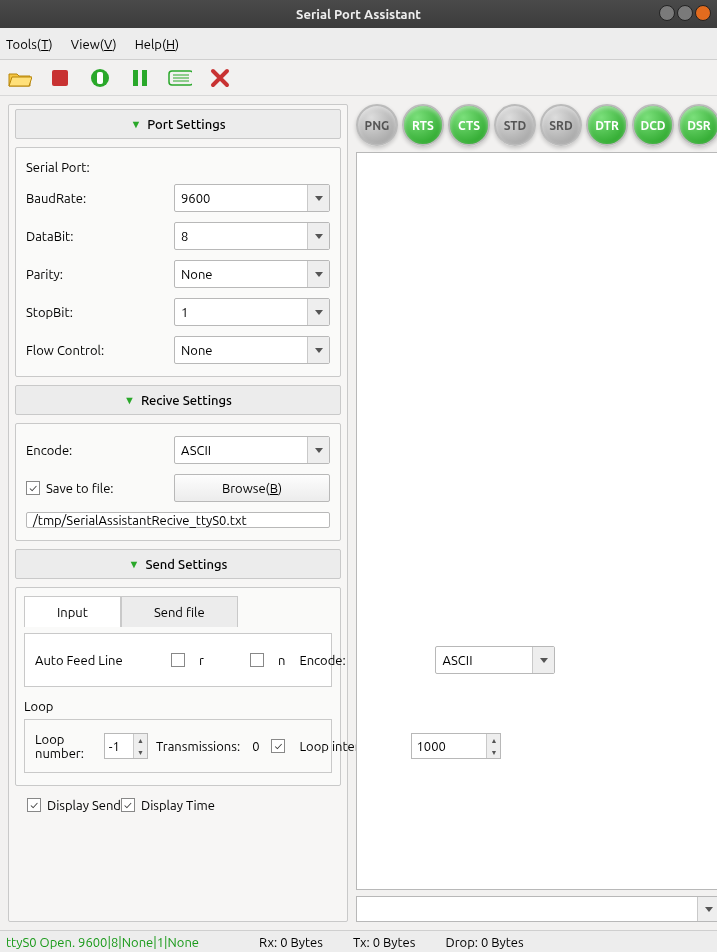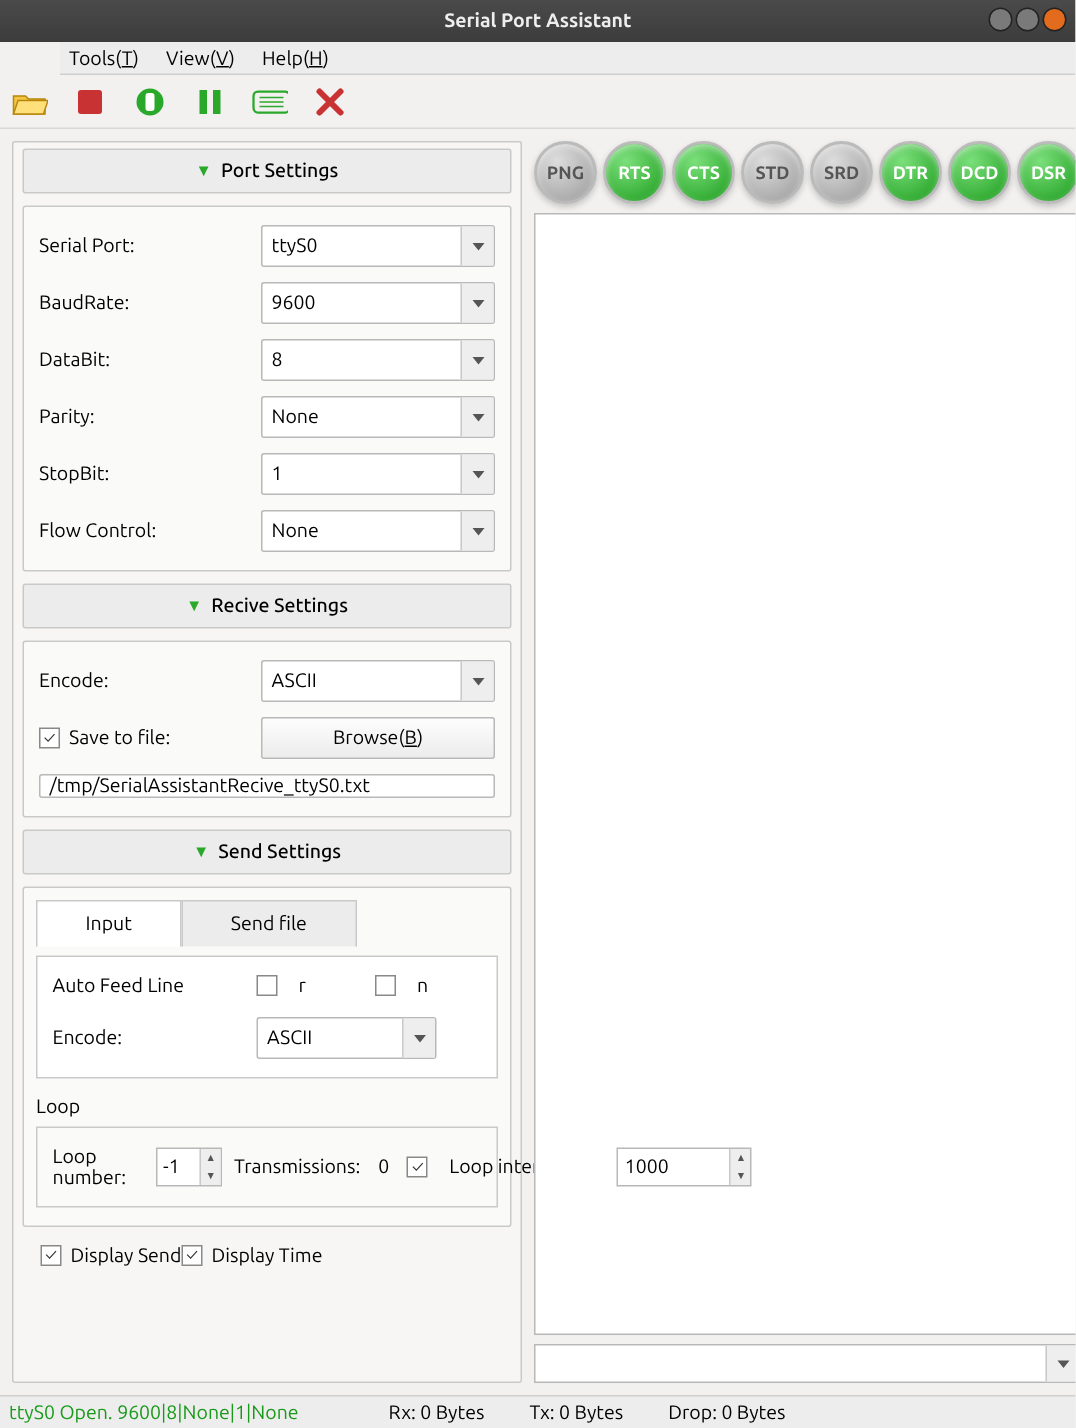--- a/index.html
+++ b/index.html
@@ -1,41 +1,41 @@
 <!DOCTYPE html>
 <html><head>
 <meta charset="utf-8">
 <style>
 * { box-sizing: border-box; font-family: "Ubuntu", "Segoe UI", Arial, sans-serif; font-size: 13px; }
 body { margin: 0; background: #f2f1f0; width: 717px; height: 952px; display: flex; flex-direction: column; }
 .titlebar { background: linear-gradient(#4a4a4a,#3c3c3c); color: #eee; height: 28px; display: flex; align-items: center; justify-content: center; position: relative; font-weight: bold; }
 .titlebar .wc { position: absolute; right: 6px; top: 5px; display: flex; gap: 2px; }
 .wc-btn { width: 16px; height: 16px; border-radius: 8px; border: 1px solid #222; }
 .wc-min { background: #7a7a7a; } .wc-max { background: #7a7a7a; } .wc-close { background: #e26b1e; }
-.menubar { background: #ededed; border-bottom: 1px solid #cfcfcf; height: 22px; display: flex; align-items: center; padding: 0 6px; gap: 18px; margin-left: 40px; }
+.menubar { background: #ededed; border-bottom: 1px solid #cfcfcf; height: 32px; display: flex; align-items: center; padding: 0 6px; gap: 18px; }
 .menubar span u { text-decoration: underline; }
 .toolbar { height: 36px; background: #f2f1f0; border-bottom: 1px solid #d8d8d8; display: flex; align-items: center; padding: 0 8px; gap: 16px; }
 .tbicon { width: 24px; height: 24px; display: inline-flex; align-items: center; justify-content: center; }
 .main { flex: 1; display: flex; padding: 8px; gap: 8px; }
 .leftpanel { width: 340px; border: 1px solid #c9c9c9; background: #f7f6f5; border-radius: 2px; padding: 4px 6px 8px; display: flex; flex-direction: column; gap: 8px; }
 .section-header { background: #ececec; border: 1px solid #c9c9c9; border-radius: 2px; height: 30px; display: flex; align-items: center; justify-content: center; font-weight: 500; gap: 6px; }
 .section-header .arrow { color: #2aa82a; font-size: 11px; }
 .section-body { border: 1px solid #c9c9c9; background: #fafaf9; border-radius: 2px; padding: 12px 10px; display: flex; flex-direction: column; gap: 10px; }
 .row { display: flex; align-items: center; gap: 8px; }
 .row .lbl { width: 140px; }
 .select, .textin { flex: 1; height: 28px; background: #fff; border: 1px solid #b8b8b8; border-radius: 2px; display: flex; align-items: center; padding: 0 6px; position: relative; }
 .select .dd { position: absolute; right: 0; top: 0; width: 22px; height: 100%; border-left: 1px solid #c9c9c9; display: flex; align-items: center; justify-content: center; background: #eee; }
 .dd::after { content: ""; border-left: 4px solid transparent; border-right: 4px solid transparent; border-top: 5px solid #555; }
 .check { width: 14px; height: 14px; border: 1px solid #888; background: #fff; display: inline-flex; align-items: center; justify-content: center; margin-right: 6px; }
 .check.checked::after { content: "✓"; font-size: 11px; color: #333; line-height: 1; }
 .btn { height: 28px; border: 1px solid #b8b8b8; background: linear-gradient(#fdfdfd,#ececec); border-radius: 2px; display: inline-flex; align-items: center; justify-content: center; padding: 12px 10px; }
 .tabbar { display: flex; }
 .tab { padding: 8px 32px; border: 1px solid #c9c9c9; background: #ececec; border-bottom: none; }
 .tab.active { background: #fff; }
-.tabbox { border: 1px solid #c9c9c9; background: #fff; padding: 12px 10px; display: flex; flex-direction: column; gap: 14px; }
+.tabbox { border: 1px solid #c9c9c9; background: #fff; padding: 12px 10px; display: flex; flex-direction: row; gap: 14px; }
 .loopbox { border: 1px solid #c9c9c9; background: #fafaf9; padding: 12px 10px; display: flex; flex-direction: row; gap: 12px; }
 .spin { width: 56px; height: 26px; border: 1px solid #b8b8b8; background: #fff; display: flex; align-items: center; padding: 0 4px; position: relative; }
 .spin .spbtn { position: absolute; right: 0; top: 0; width: 14px; height: 100%; border-left: 1px solid #c9c9c9; background: #eee; display: flex; flex-direction: column; }
 .spbtn div { flex: 1; display: flex; align-items: center; justify-content: center; font-size: 7px; color: #555; }
 .rightpanel { flex: 1; display: flex; flex-direction: column; gap: 6px; }
 .ledrow { display: flex; gap: 4px; }
 .led { width: 42px; height: 42px; border-radius: 50%; border: 2px solid #bbb; display: flex; align-items: center; justify-content: center; font-weight: bold; font-size: 12px; color: #fff; box-shadow: inset 0 2px 4px rgba(255,255,255,0.5), 0 2px 4px rgba(0,0,0,0.2); }
 .led.on { background: radial-gradient(circle at 35% 30%, #7be07b, #1a9a1a); }
 .led.off { background: radial-gradient(circle at 35% 30%, #ddd, #999); color: #555; }
 .bigtext { flex: 1; border: 1px solid #b8b8b8; background: #fff; }
@@ -110,24 +110,20 @@
 <div class="main">
   <div class="leftpanel">
 
     <div class="section-header">
       <span class="arrow">▼</span>
       <span>Port Settings</span>
     </div>
     <div class="section-body">
       <div class="row">
           <div class="lbl">Serial Port:</div>
-        <div class="select">
-            <span>ttyS0</span>
-            <div class="dd"></div>
-          </div>
         </div>
       <div class="row">
           <div class="lbl">BaudRate:</div>
         <div class="select">
             <span>9600</span>
             <div class="dd"></div>
           </div>
         </div>
       <div class="row">
           <div class="lbl">DataBit:</div>

